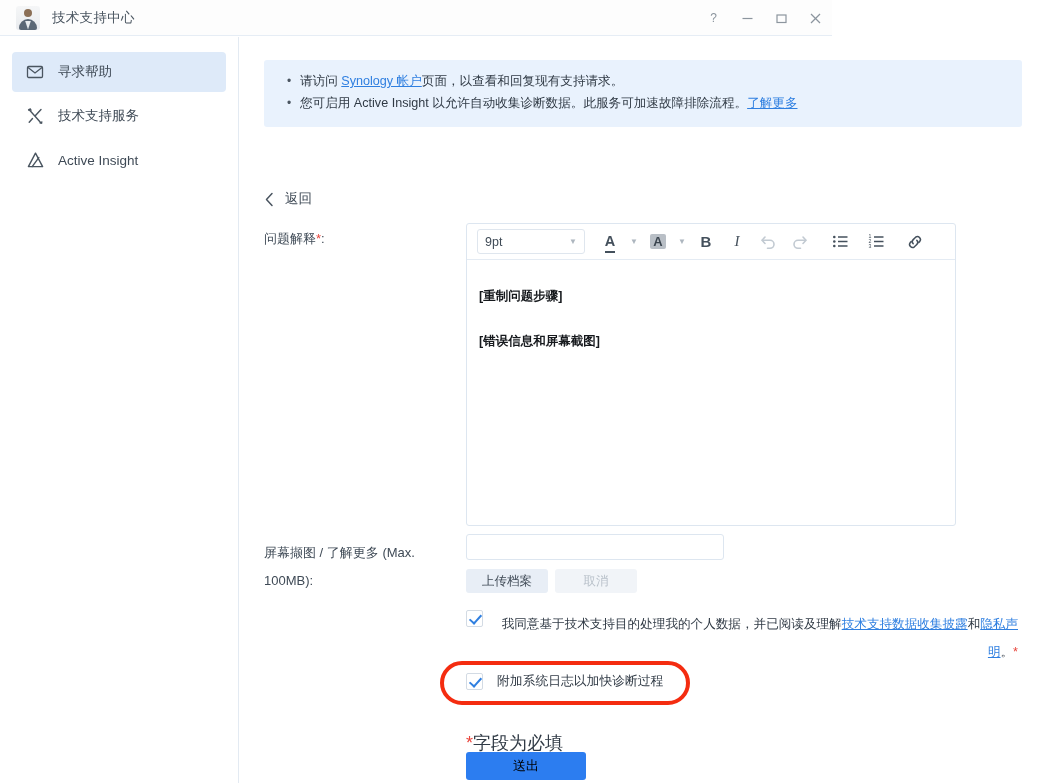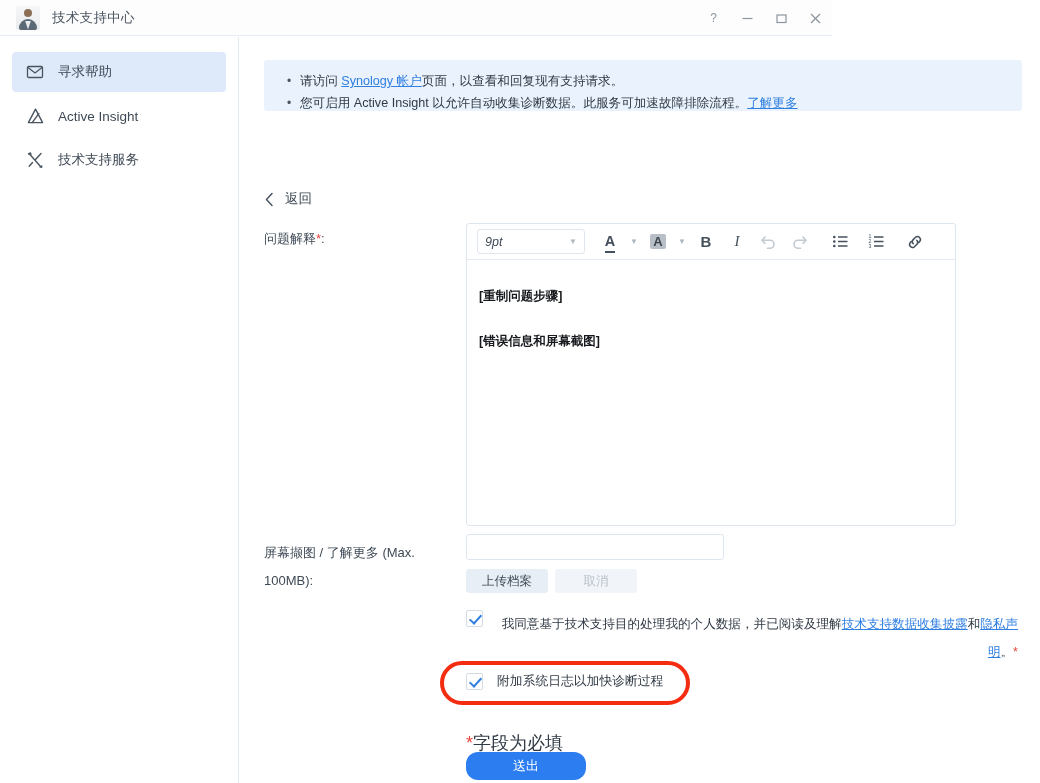--- a/index.html
+++ b/index.html
@@ -70,21 +70,21 @@
     color:#4a5560; flex:0 0 auto;
   }
   .nav-label { white-space:nowrap; }
 
   
   .content {
     position:absolute; left:240px; top:37px; width:800px; height:746px;
     background:#fff; overflow:hidden;
   }
   .banner {
-    position:absolute; left:24px; top:23px; width:758px; height:51px;
+    position:absolute; left:24px; top:23px; width:758px; height:67px;
     background:#e9f2fd; border-radius:3px;
     padding:11px 14px 0 14px;
   }
   .banner ul { margin:0; padding:0 0 0 22px; list-style:none; }
   .banner li {
     position:relative; font-size:12.6px; color:#303a45;
     line-height:21px; margin-bottom:1px;
   }
   .banner li:before {
     content:"•"; position:absolute; left:-13px; top:0; color:#4a5560; font-size:12px;
@@ -109,21 +109,21 @@
     border:1px solid #dde6f0; border-radius:3px; background:#fff;
   }
   .ed-toolbar {
     height:36px; border-bottom:1px solid #e4ebf3;
     display:flex; align-items:center; padding:0 6px;
   }
   .fontsize {
     width:108px; height:25px; margin-left:4px; margin-right:10px;
     border:1px solid #dfe6ee; border-radius:3px; background:#fff;
     display:flex; align-items:center; padding:0 7px;
-    font-size:12.5px; color:#3f4a56;font-style:italic;
+    font-size:12.5px; color:#3f4a56;
   }
   .fontsize .caret { margin-left:auto; color:#adb6bf; font-size:8px; }
   .tbtn {
     width:30px; height:28px; display:flex; align-items:center; justify-content:center;
     color:#44505c; margin-right:1px;
   }
   .tbtn.small-caret { width:16px; color:#adb6bf; font-size:8px; }
   .tbtn.disabled { color:#c2cad2; }
   .aunder { position:relative; font-size:14.5px; font-weight:bold; line-height:1; }
   .aunder:after {
@@ -183,21 +183,21 @@
     position:absolute; left:226px; top:636px;
     display:flex; align-items:center;
   }
   .logrow .txt { margin-left:14px; font-size:12.8px; color:#303a45; }
 
   .reqnote {
     position:absolute; left:226px; top:694px; font-size:18px; color:#303a45;
   }
   .btn-submit {
     position:absolute; left:226px; top:715px; width:120px; height:28px;
-    background:#2c7df0; border-radius:12px; color:#ffffff; font-size:13px;
+    background:#2c7df0; border-radius:3px; color:#000000; font-size:13px;
     display:flex; align-items:center; justify-content:center;
   }
 </style>
 </head>
 <body>
 
 <div class="window">
 
   <div class="titlebar">
     <div class="title-icon">
@@ -233,40 +233,40 @@
 
   <div class="sidebar">
     <div class="nav-item selected">
       <span class="nav-ico">
         <svg width="18" height="18" viewBox="0 0 18 18">
             <rect x="1.5" y="3.5" width="15" height="11" rx="1.2" fill="none" stroke="#4a5560" stroke-width="1.3"></rect>
             <path d="M2 4.5 L9 10 L16 4.5" fill="none" stroke="#4a5560" stroke-width="1.3"></path>
           </svg>
       </span>
       <span class="nav-label">寻求帮助</span>
-    </div>
-    <div class="nav-item">
-      <span class="nav-ico">
-        <svg width="19" height="19" viewBox="0 0 19 19">
-          <path d="M9.5 2.2 L16.6 15.6 L2.4 15.6 Z" fill="none" stroke="#4a5560" stroke-width="1.4" stroke-linejoin="round"></path>
-          <path d="M6.2 15.6 L12.8 6.6" fill="none" stroke="#4a5560" stroke-width="1.4" stroke-linecap="round"></path>
-        </svg>
-      </span>
-      <span class="nav-label">Active Insight</span>
     </div>
     <div class="nav-item">
       <span class="nav-ico">
         <svg width="18" height="18" viewBox="0 0 18 18">
           <path d="M3 2.5 L11.5 12 M11.5 12 L14.5 15.5" stroke="#4a5560" stroke-width="1.4" fill="none" stroke-linecap="round"></path>
           <path d="M15 2.5 L9.5 8.5 M6.5 11.5 L3.2 15.3" stroke="#4a5560" stroke-width="1.4" fill="none" stroke-linecap="round"></path>
           <path d="M2.2 3.4 L4.2 2 L5.4 3.6" stroke="#4a5560" stroke-width="1.3" fill="none"></path>
           <path d="M13.6 15.8 L15.6 16.3 L15.9 14.4" stroke="#4a5560" stroke-width="1.3" fill="none"></path>
         </svg>
       </span>
       <span class="nav-label">技术支持服务</span>
+    </div>
+    <div class="nav-item">
+      <span class="nav-ico">
+        <svg width="19" height="19" viewBox="0 0 19 19">
+          <path d="M9.5 2.2 L16.6 15.6 L2.4 15.6 Z" fill="none" stroke="#4a5560" stroke-width="1.4" stroke-linejoin="round"></path>
+          <path d="M6.2 15.6 L12.8 6.6" fill="none" stroke="#4a5560" stroke-width="1.4" stroke-linecap="round"></path>
+        </svg>
+      </span>
+      <span class="nav-label">Active Insight</span>
     </div>
   </div>
 
   <div class="content">
 
     <div class="banner">
       <ul>
         <li><span>请访问 </span><a class="lnk" href="#">Synology 帐户</a><span>页面，以查看和回复现有支持请求。</span></li>
         <li><span>您可启用 Active Insight 以允许自动收集诊断数据。此服务可加速故障排除流程。</span><a class="lnk" href="#">了解更多</a></li>
       </ul>

